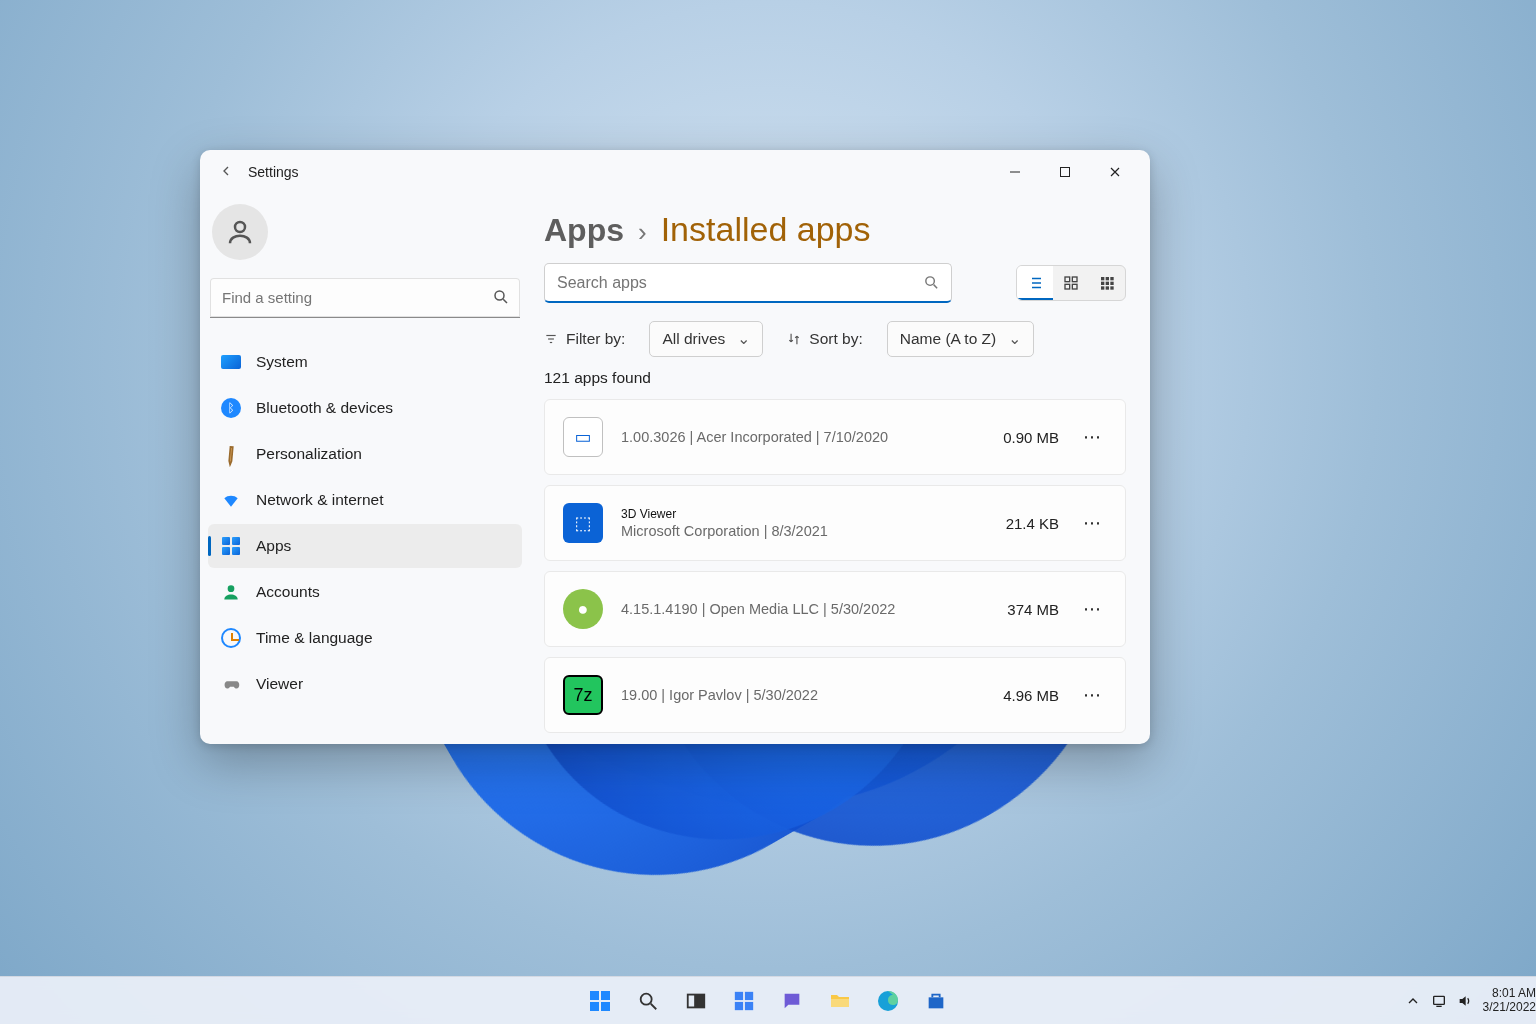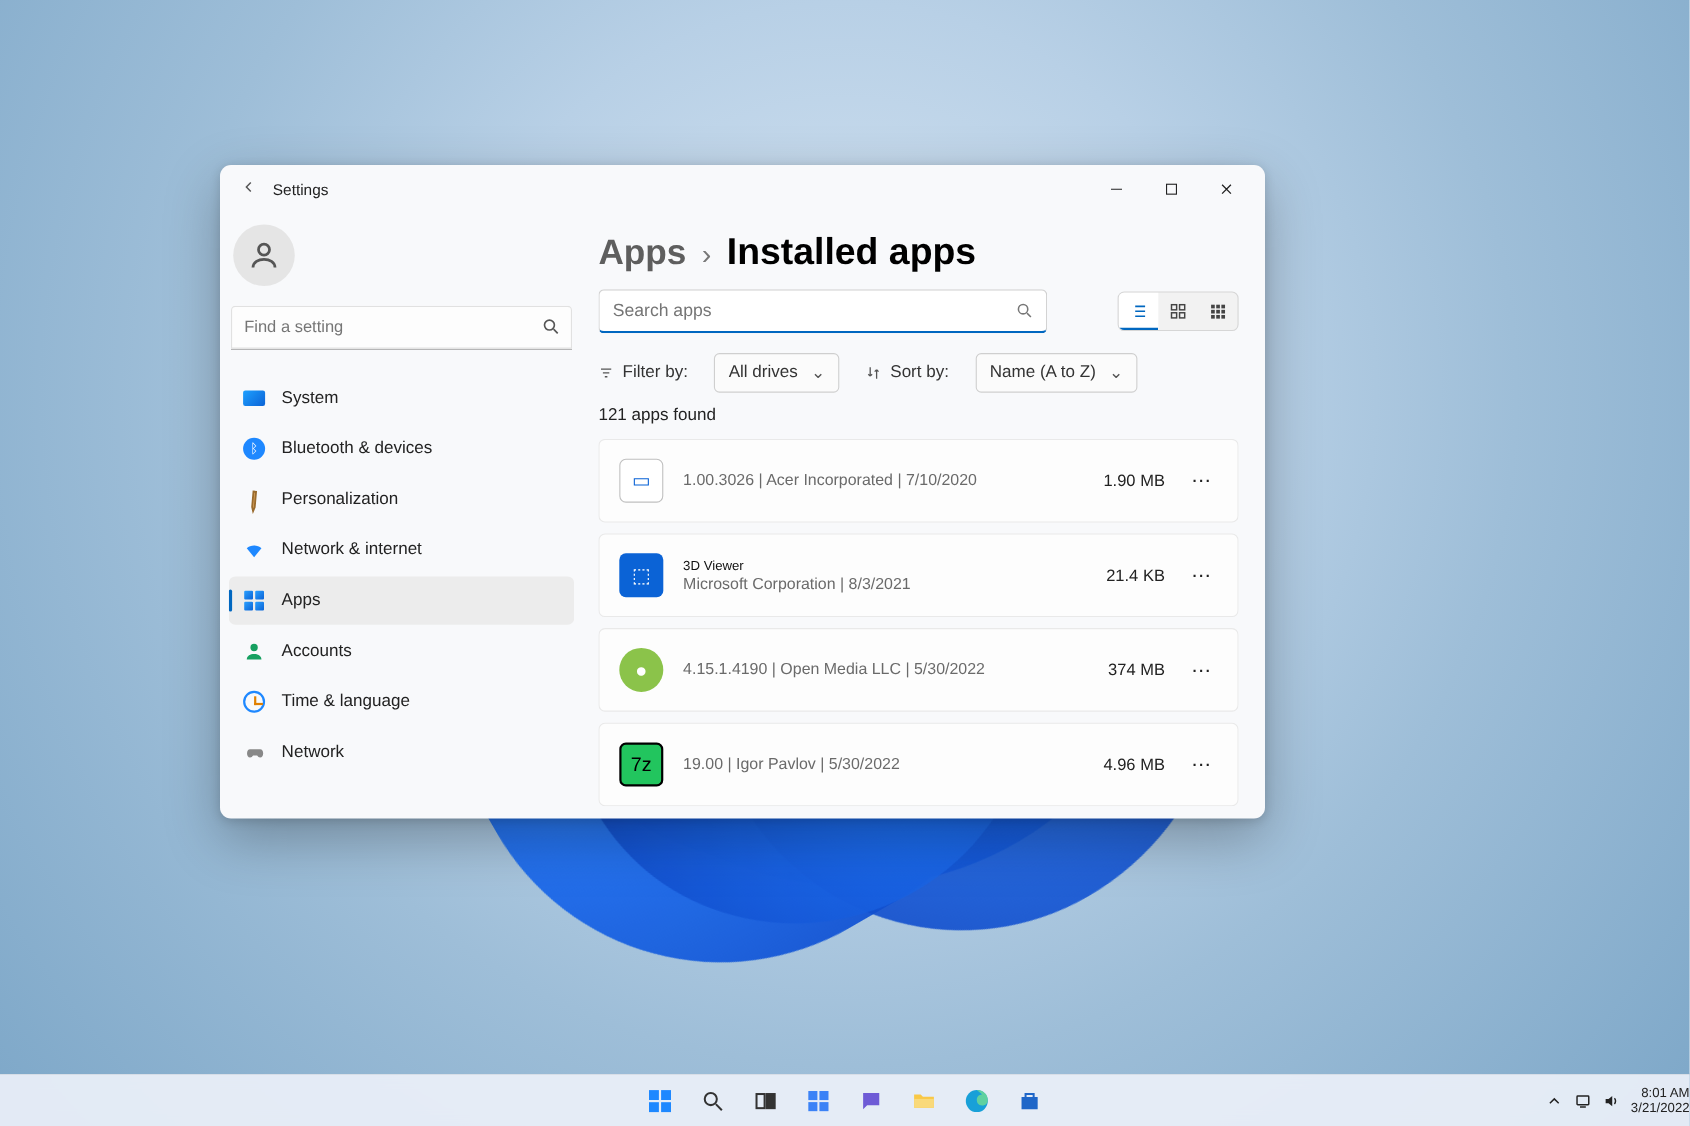--- a/index.html
+++ b/index.html
@@ -49,21 +49,21 @@
   .nav-item { height:44px; display:flex; align-items:center; gap:14px; padding:0 10px 0 12px; border-radius:6px; font-size:15.5px; color:#222; position:relative;}
   .nav-item.active { background:#ececec; }
   .nav-item.active::before{content:"";position:absolute;left:0;top:12px;bottom:12px;width:3px;background:#0067c0;border-radius:2px;}
   .nav-ico { width:22px; height:22px; display:flex; align-items:center; justify-content:center; font-size:16px;}
 
   
   .main { flex:1; padding:10px 24px 0 4px; overflow:hidden; display:flex; flex-direction:column;}
   .crumbs { display:flex; align-items:baseline; gap:14px; margin:6px 0 14px 0;}
   .crumb-root { font-size:32px; font-weight:600; color:#5e5e5e;}
   .crumb-sep { font-size:26px; color:#777; }
-  .crumb-leaf { font-size:34px; font-weight:700; color:#000000;}
+  .crumb-leaf { font-size:34px; font-weight:400; color:#a16207;}
   .toolbar-row{display:flex; align-items:center; gap:40px; margin-bottom:18px;}
   .search-apps{position:relative; width:408px;}
   .search-apps input{width:100%; height:40px; border:1px solid #cfcfcf; border-bottom:2px solid #0067c0; border-radius:5px; padding:0 38px 0 12px; font-size:16px; color:#333; outline:none; background:#fff;}
   .search-apps .sicon{position:absolute; right:12px; top:11px; color:#777;}
   .view-toggle{margin-left:auto; display:flex; border:1px solid #d6d6d6; border-radius:6px; overflow:hidden; background:#f2f2f2;}
   .vt{width:36px;height:34px;display:flex;align-items:center;justify-content:center;color:#444;}
   .vt.active{background:#fff; color:#0067c0; box-shadow:inset 0 -2px 0 #0067c0;}
   .filters{display:flex; align-items:center; gap:24px; font-size:15.5px; color:#333; margin-bottom:12px;}
   .flabel{display:flex; align-items:center; gap:8px; color:#333;}
   .dropdown{display:flex; align-items:center; gap:12px; border:1px solid #cfcfcf; background:#fbfbfb; border-radius:5px; height:36px; padding:0 12px;}
@@ -207,21 +207,21 @@
               <span class="ico-clock"></span>
             </span>
           <span>Time &amp; language</span>
         </div>
         <div class="nav-item">
           <span class="nav-ico ico-game">
             <svg width="22" height="22" viewBox="0 0 24 24" fill="#888">
                 <path d="M6 9h12c2 0 3 2 3 4s-1 4-3 4c-1.5 0-2-1-3-2h-4c-1 1-1.5 2-3 2-2 0-3-2-3-4s1-4 3-4z"></path>
               </svg>
           </span>
-          <span>Network</span>
+          <span>Viewer</span>
         </div>
       </div>
     </div>
 
     <div class="main">
       <div class="crumbs">
         <span class="crumb-root">Apps</span>
         <span class="crumb-sep">›</span>
         <span class="crumb-leaf">Installed apps</span>
       </div>
@@ -298,21 +298,21 @@
       </div>
 
       <div class="count">121 apps found</div>
 
       <div class="apps" id="apps-list">
           <div class="app-card">
             <div class="app-ico" style="background: rgb(255, 255, 255); color: rgb(11, 99, 214); border: 1px solid rgb(192, 192, 192);">▭</div>
             <div class="app-text">
               <div class="app-meta">1.00.3026   |   Acer Incorporated   |   7/10/2020</div>
             </div>
-            <div class="app-size">1.90 MB</div>
+            <div class="app-size">0.90 MB</div>
             <div class="more">⋯</div>
           </div>
           <div class="app-card">
             <div class="app-ico" style="background: rgb(11, 99, 214); color: rgb(255, 255, 255);">⬚</div>
             <div class="app-text">
               <div class="app-name">3D Viewer</div>
               <div class="app-meta">Microsoft Corporation   |   8/3/2021</div>
             </div>
             <div class="app-size">21.4 KB</div>
             <div class="more">⋯</div>

